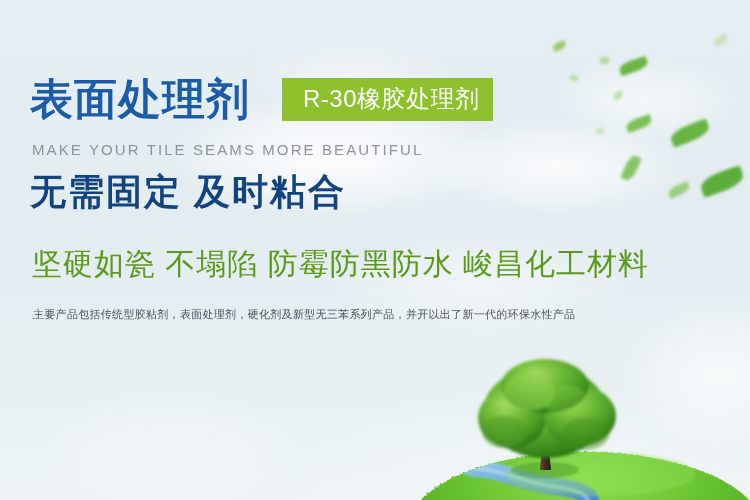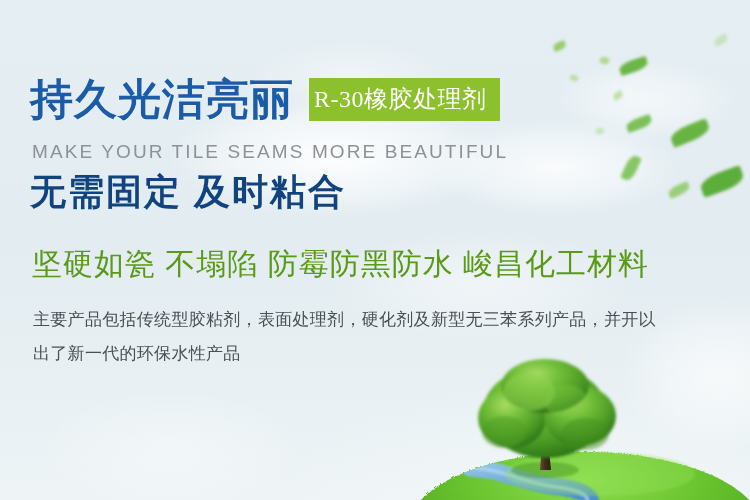--- a/index.html
+++ b/index.html
@@ -51,34 +51,33 @@
   }
   .brand-title {
     font-size:43px; font-weight:bold;
     color:#1a5ca8;
     letter-spacing:1px;
     line-height:1;
     white-space:nowrap;
     text-shadow:0 1px 0 rgba(255,255,255,.5);
   }
   .badge {
-    margin-left:15px;
+    margin-left:32px;
     background:#8cc02c;
     color:#ffffff;
     font-size:24px;
     line-height:1;
-    padding:9px 13px 10px 5px;
+    padding:9px 13px 10px 21px;
     white-space:nowrap;
     letter-spacing:0.5px;
-    font-family:Liberation Serif, serif;
   }
 
   .tagline {
     position:absolute; left:2px; top:141px;
-    font-size:19px;
+    font-size:15px;
     color:#8d9298;
     letter-spacing:2.1px;
     white-space:nowrap;
   }
 
   .headline {
     position:absolute; left:0px; top:172px;
     font-size:36px;
     font-weight:bold;
     color:#11447f;
@@ -92,21 +91,21 @@
     font-size:30px;
     color:#5a9a18;
     letter-spacing:1px;
     line-height:1.2;
     white-space:nowrap;
   }
 
   .bodytext {
     position:absolute; left:3px; top:303px;
     width:640px;
-    font-size:17px;
+    font-size:11px;
     color:#4a4f54;
     line-height:2.0;
     letter-spacing:0.3px;
   }
 
   
   .scene { position:absolute; left:0; top:0; width:750px; height:500px; pointer-events:none; }
 </style>
 </head>
 <body>
@@ -208,21 +207,21 @@
         <ellipse cx="566" cy="401" rx="22" ry="16" fill="#7ec93f" opacity="0.4"></ellipse>
         <ellipse cx="504" cy="432" rx="22" ry="16" fill="#4f9e26" opacity="0.5"></ellipse>
         <ellipse cx="585" cy="434" rx="24" ry="16" fill="#46921f" opacity="0.5"></ellipse>
       </g>
     </g>
   </svg>
 
   <div class="content">
 
     <div class="brandrow">
-      <div class="brand-title">持久光洁亮丽</div>
+      <div class="brand-title">表面处理剂</div>
       <div class="badge">R-30橡胶处理剂</div>
     </div>
 
     <div class="tagline">MAKE YOUR TILE SEAMS MORE BEAUTIFUL</div>
 
     <div class="headline">无需固定 及时粘合</div>
 
     <div class="subheadline">坚硬如瓷 不塌陷 防霉防黑防水 峻昌化工材料</div>
 
     <div class="bodytext">

